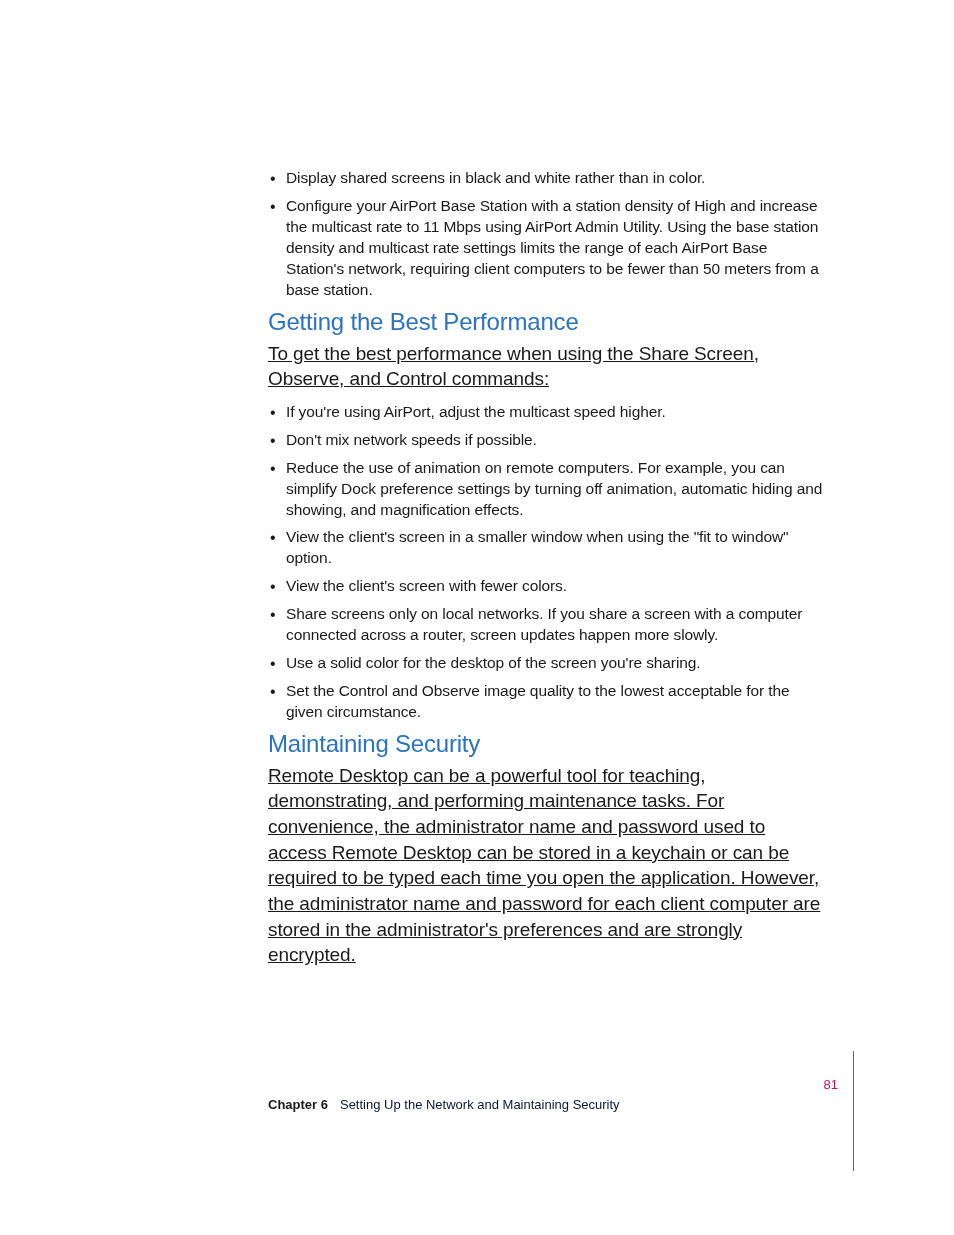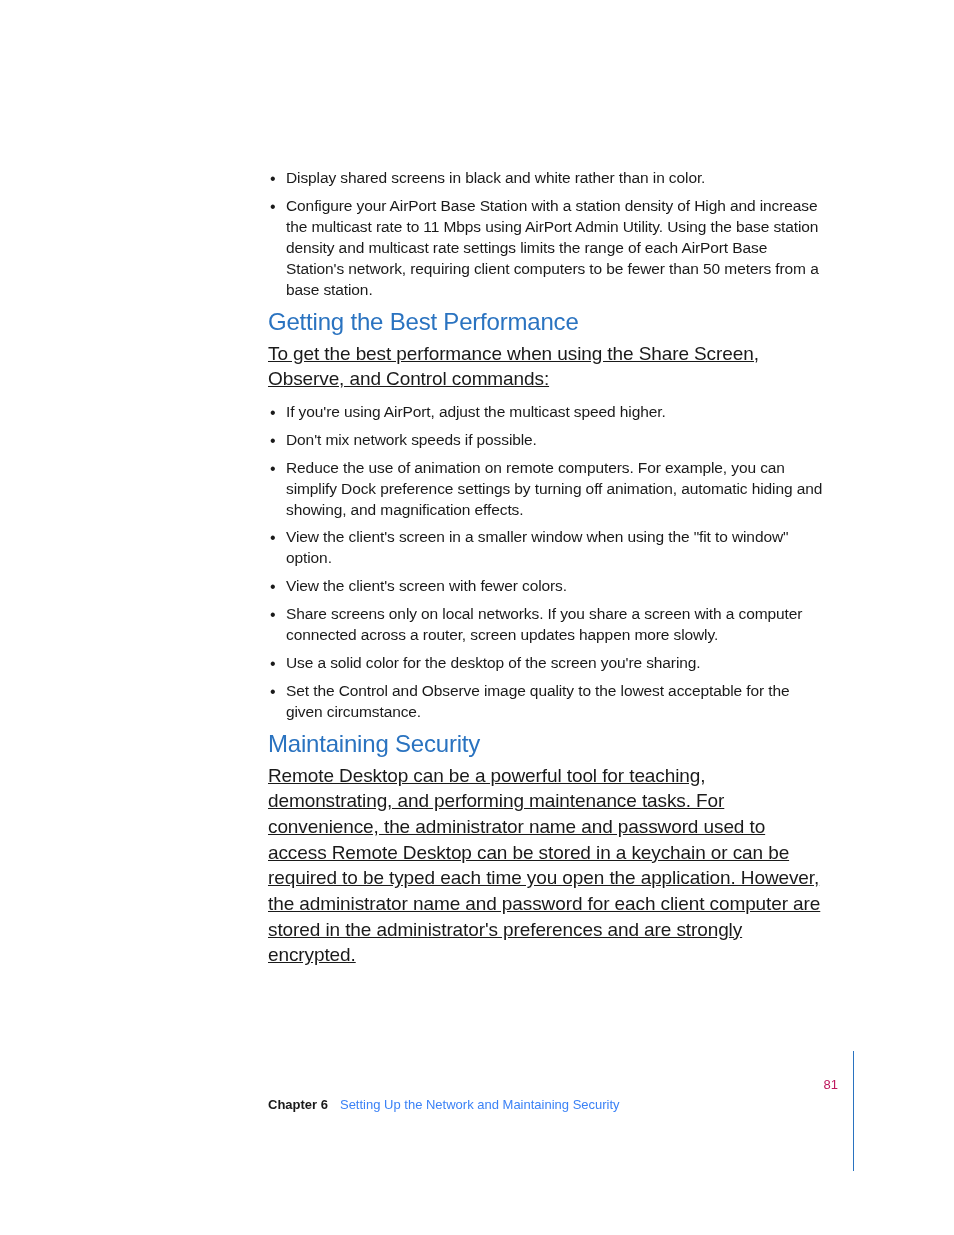--- a/index.html
+++ b/index.html
@@ -69,21 +69,21 @@
   .footer-left {
     display: flex;
     align-items: baseline;
     gap: 12px;
   }
   .chapter-label {
     font-weight: 700;
     color: #1a1a1a;
   }
   .chapter-title {
-    color: #3b82f6;
+    color: #0f172a;
     margin-top: 40px;
   }
   .page-num {
     color: #be185d;
     font-weight: 400;
   }
   .rule {
     position: absolute;
     right: 100px;
     bottom: 64px;

